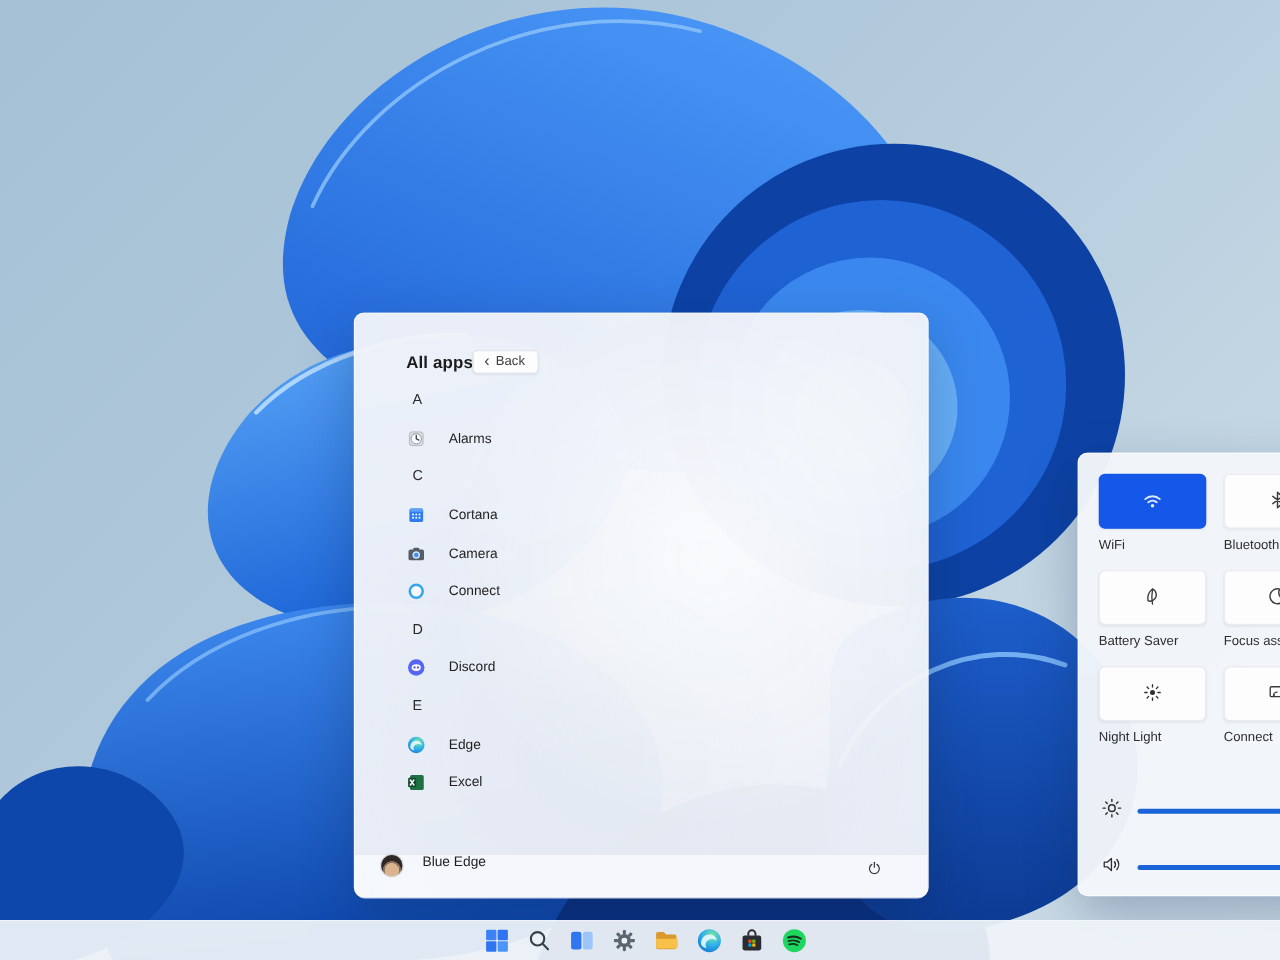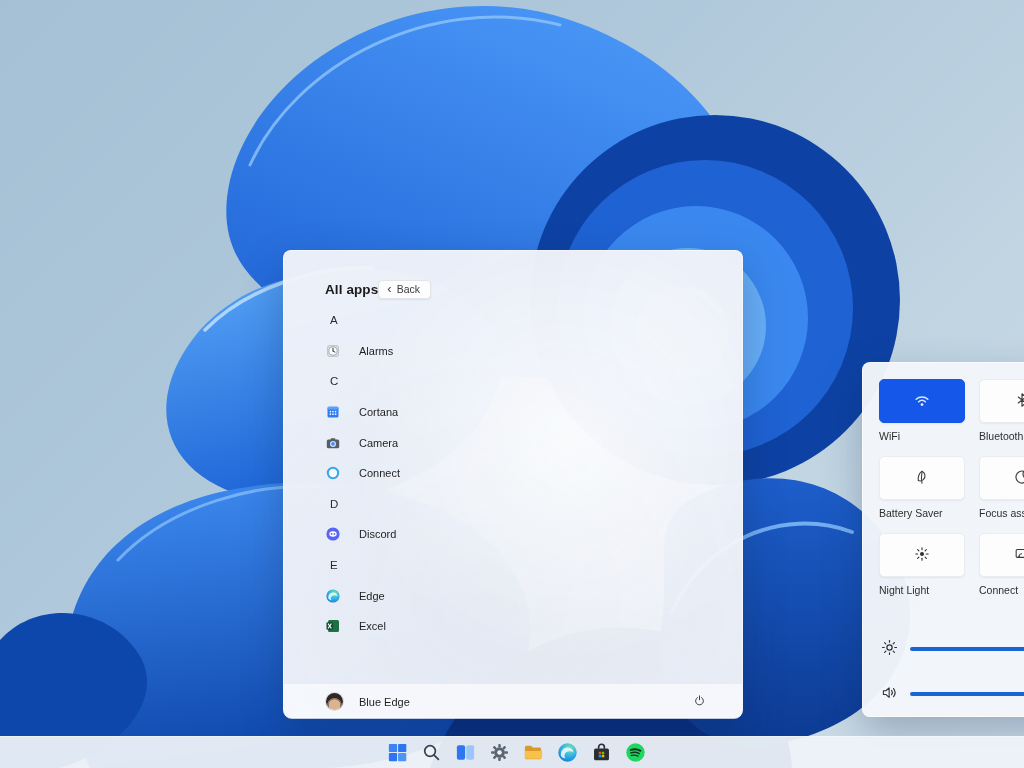--- a/index.html
+++ b/index.html
@@ -25,21 +25,21 @@
   .back-btn .chev{font-size:13px;line-height:10px;color:#444;}
   .sm-list{position:absolute;top:54px;left:0;right:0;height:362px;overflow:hidden;padding-left:41px;box-sizing:border-box;}
   .sm-row{height:30.6px;display:flex;align-items:center;}
   .sm-row.letter span{font-size:11.5px;color:#2b2b2b;padding-left:5px;}
   .sm-row.app{gap:18px;text-align:center;}
   .app-ic{width:16px;height:16px;display:inline-flex;}
   .app-ic svg{width:16px;height:16px;}
   .app-label{font-size:11px;color:#1f1f1f;}
   .sm-footer{position:absolute;left:0;top:432px;width:100%;height:36px;box-sizing:border-box;
     background:rgba(250,251,253,0.75);border-top:1px solid rgba(0,0,0,0.05);
-    border-radius:0 0 8px 8px;display:flex;align-items:center;padding:0 32px 0 42px;}
+    border-radius:0 0 8px 8px;display:flex;padding:0 32px 0 21px;}
   .avatar{width:17px;height:17px;border-radius:50%;
     background:radial-gradient(circle at 50% 72%,#d9b48f 0 38%,#8a6f5c 40% 48%,#2e2724 50% 100%);
     box-shadow:0 0 0 1px rgba(0,0,0,0.12);}
   .user-name{font-size:11px;color:#1f1f1f;margin-left:16px;}
   .power-btn{margin-left:auto;width:24px;height:24px;display:grid;place-items:center;background:none;border:none;}
 
   
   .quick-settings{position:absolute;left:862px;top:362px;width:330px;height:355px;
     border-radius:8px;background:rgba(243,246,250,0.97);
     box-shadow:0 16px 42px rgba(10,35,80,0.28);border:1px solid rgba(255,255,255,0.55);

